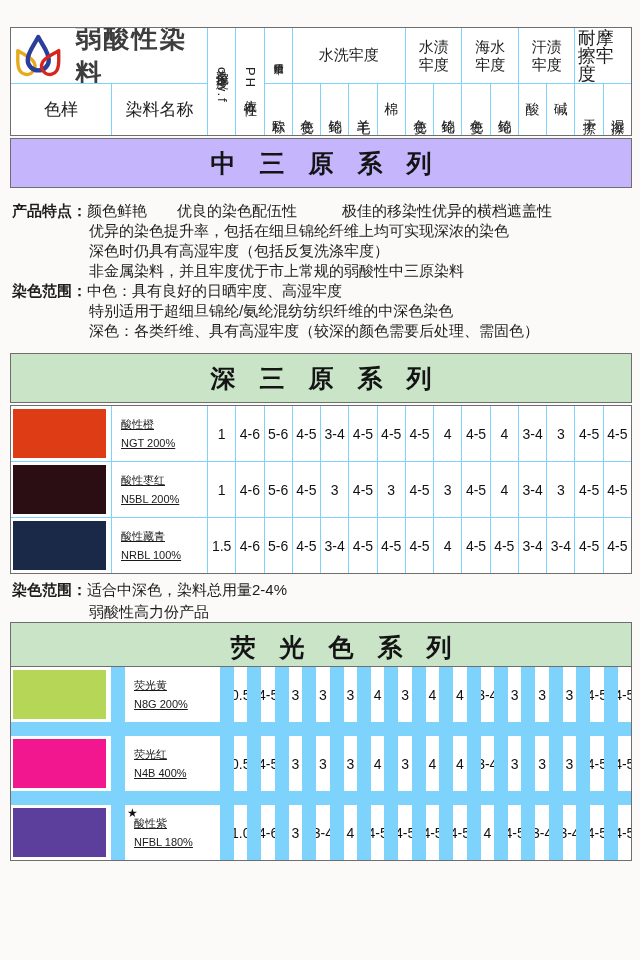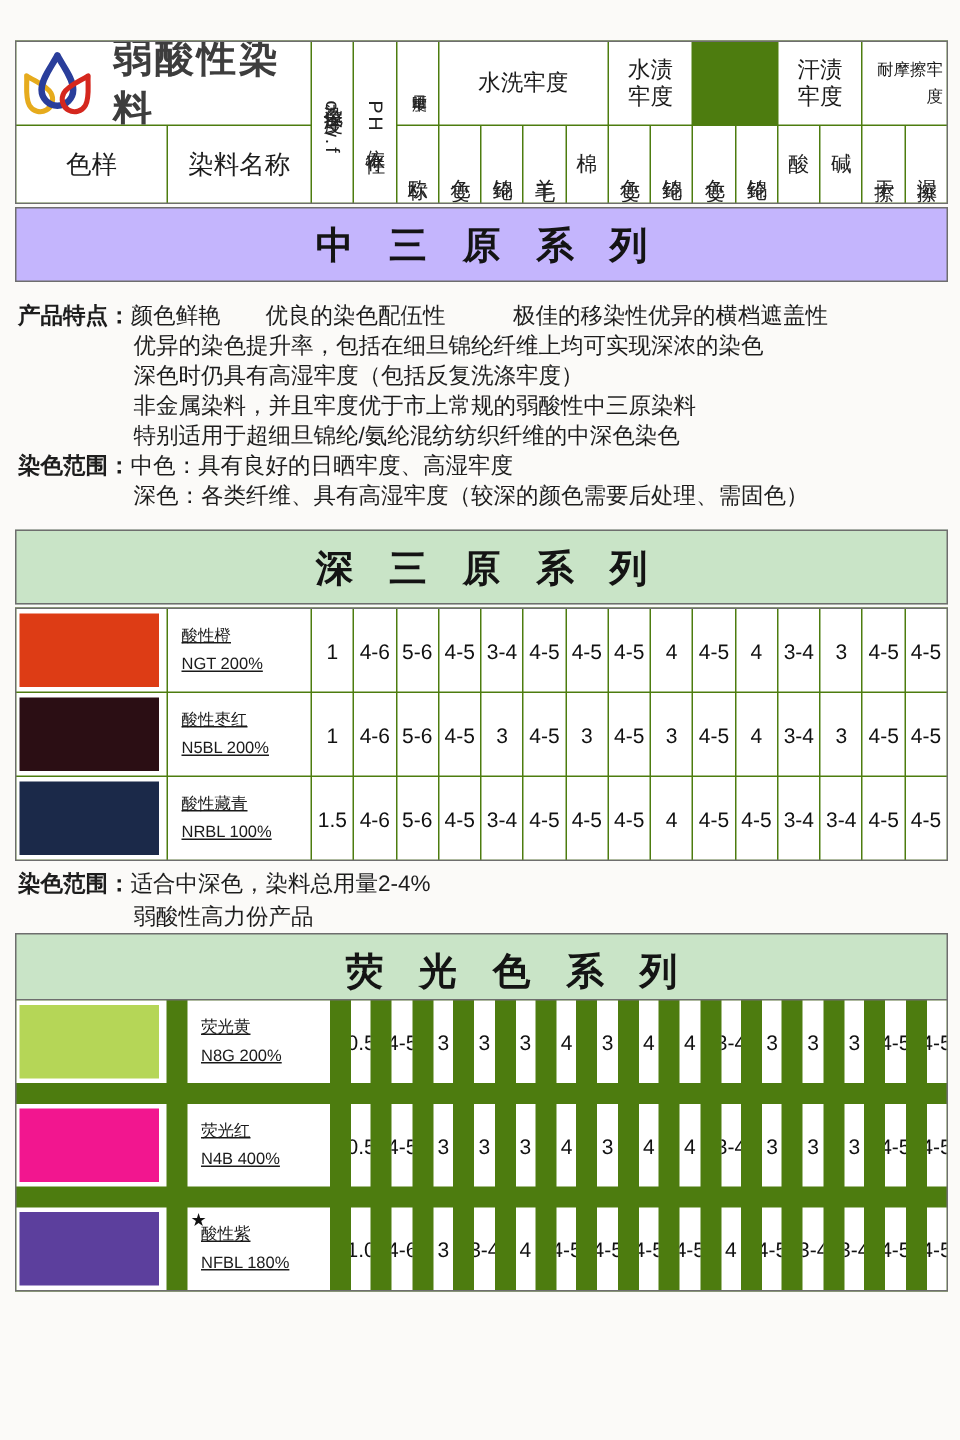--- a/index.html
+++ b/index.html
@@ -6,21 +6,21 @@
   body{
     width:640px;height:960px;position:relative;overflow:hidden;
     background:#fbfaf8;
     font-family:"Liberation Sans","DejaVu Sans",sans-serif;
     color:#1c1c1c;
   }
   
   .grid{
     position:absolute;left:10px;width:622px;box-sizing:border-box;
     display:grid;grid-template-columns:100px 95px repeat(15,1fr);
-    gap:1px;background:#4d7c0f;border:1px solid #6e6e6e;
+    gap:1px;background:#7dd3fc;border:1px solid #6e6e6e;
   }
   #header-grid{top:27px;grid-template-rows:55px 51px;}
   .data-grid{grid-auto-rows:55px;}
   #deep-grid{top:405px;}
   #fluo-grid{top:666px;gap:14px;}
   .hcell,.cell{background:#fff;display:flex;align-items:center;justify-content:center;overflow:hidden;}
   
   .logo-cell{grid-column:1/3;grid-row:1;gap:8px;}
   .c-sample{grid-column:1;grid-row:2;font-size:17px;}
   .c-name{grid-column:2;grid-row:2;font-size:17px;}
@@ -39,21 +39,21 @@
   .s-sw1{grid-column:14;grid-row:2;} .s-sw2{grid-column:15;grid-row:2;}
   .g-rub{grid-column:16/18;grid-row:1;}
   .s-r1{grid-column:16;grid-row:2;} .s-r2{grid-column:17;grid-row:2;}
   
   .vtext{writing-mode:vertical-rl;text-orientation:mixed;font-size:13px;letter-spacing:2px;color:#222;}
   .vchar{writing-mode:vertical-rl;text-orientation:upright;font-size:13.5px;letter-spacing:1px;color:#222;}
   .vsmall{writing-mode:vertical-rl;text-orientation:upright;font-size:10px;color:#222;}
   .single{font-size:14px;color:#222;}
   .grp{font-size:15px;color:#1b1b1b;white-space:nowrap;}
   .grp2{font-size:15px;color:#1b1b1b;width:34px;line-height:18px;text-align:center;white-space:normal;}
-  .grp3{font-size:11px;color:#1b1b1b;width:51px;line-height:18px;text-align:right;white-space:normal;}
+  .grp3{font-size:18px;color:#1b1b1b;width:51px;line-height:18px;text-align:left;white-space:normal;}
   .logo-title{font-size:26px;font-weight:bold;letter-spacing:2px;color:#3d3d3d;}
   
   .banner{
     position:absolute;left:10px;width:622px;height:50px;box-sizing:border-box;
     border:1px solid #6e6e6e;display:flex;align-items:center;justify-content:center;
   }
   .banner span{font-size:25px;font-weight:bold;color:#141414;letter-spacing:24px;padding-left:24px;}
   #banner-mid{top:138px;}
   #banner-deep{top:353px;}
   #banner-fluo{top:622px;padding-left:40px;}
@@ -123,20 +123,23 @@
   <div class="hcell g-water">
     <span class="grp2">水渍牢度</span>
   </div>
   <div class="hcell s-wa1">
       <span class="vchar">色变</span>
     </div>
   <div class="hcell s-wa2">
       <span class="vchar">锦纶</span>
     </div>
 
+  <div class="hcell g-sea">
+    <span class="grp2">海水牢度</span>
+  </div>
   <div class="hcell s-se1">
       <span class="vchar">色变</span>
     </div>
   <div class="hcell s-se2">
       <span class="vchar">锦纶</span>
     </div>
 
   <div class="hcell g-sweat">
     <span class="grp2">汗渍牢度</span>
   </div>
@@ -160,22 +163,22 @@
 
 <div id="banner-mid" class="banner" style="background: #c4b5fd;">
   <span>中三原系列</span>
 </div>
 
 <div id="features" class="textblock">
   <div class="tline"><span class="lbl">产品特点：</span><span>颜色鲜艳　　优良的染色配伍性　　　极佳的移染性优异的横档遮盖性</span></div>
   <div class="tline indent">优异的染色提升率，包括在细旦锦纶纤维上均可实现深浓的染色</div>
   <div class="tline indent">深色时仍具有高湿牢度（包括反复洗涤牢度）</div>
   <div class="tline indent">非金属染料，并且牢度优于市上常规的弱酸性中三原染料</div>
+  <div class="tline"><span class="lbl">染色范围：</span><span>中色：具有良好的日晒牢度、高湿牢度</span></div>
   <div class="tline indent">特别适用于超细旦锦纶/氨纶混纺纺织纤维的中深色染色</div>
-  <div class="tline"><span class="lbl">染色范围：</span><span>中色：具有良好的日晒牢度、高湿牢度</span></div>
   <div class="tline indent">深色：各类纤维、具有高湿牢度（较深的颜色需要后处理、需固色）</div>
 </div>
 
 <div id="banner-deep" class="banner" style="background: rgb(201, 228, 199);">
   <span>深三原系列</span>
 </div>
 
 <div id="deep-grid" class="grid data-grid">
     <div class="cell swatch-cell">
       <div class="swatch-block" style="background: rgb(221, 60, 21);"></div>

